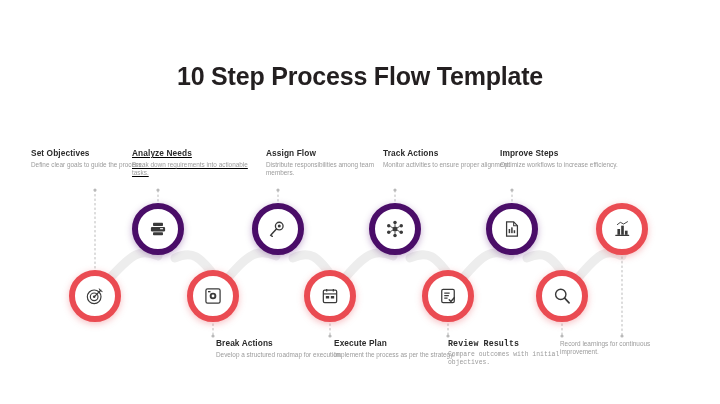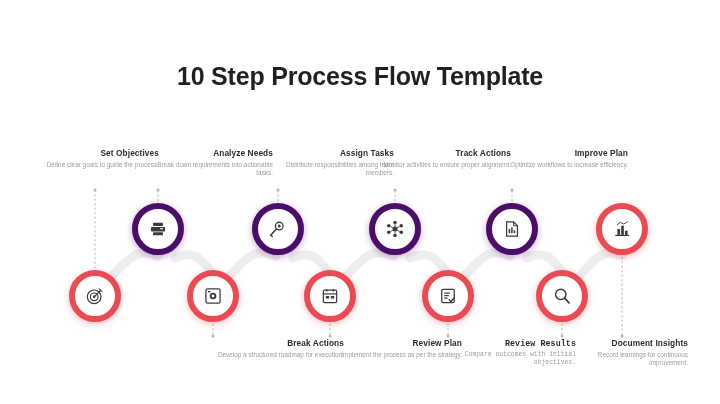--- a/index.html
+++ b/index.html
@@ -68,21 +68,21 @@
   }
   .node .glyph svg {
     width: 100%;
     height: 100%;
     display: block;
   }
   
   .label {
     position: absolute;
     width: 128px;
-    text-align: right;
+    text-align: left;
   }
   .label .ttl {
     font-size: 8.3px;
     font-weight: bold;
     color: #2b2b2b;
     letter-spacing: 0.1px;
     line-height: 11px;
     display: block;
   }
   .label .desc {
@@ -254,54 +254,53 @@
         <path d="M6 7 L10 4 L14 6 L19 3" stroke-width="1.1"></path>
       </svg>
     </span>
   </div>
 
   <div class="label" style="left:31px; top:108px;">
     <span class="ttl">Set Objectives</span>
     <span class="desc">Define clear goals to guide the process.</span>
   </div>
 
-  <div class="label" style="left:145px; top:108px;">
+  <div class="label" style="left:132px; top:108px;text-decoration:underline;">
     <span class="ttl">Analyze Needs</span>
     <span class="desc">Break down requirements into actionable tasks.</span>
   </div>
 
   <div class="label" style="left:266px; top:108px;">
-    <span class="ttl">Assign Tasks</span>
+    <span class="ttl">Assign Flow</span>
     <span class="desc">Distribute responsibilities among team members.</span>
   </div>
 
   <div class="label" style="left:383px; top:108px;">
     <span class="ttl">Track Actions</span>
     <span class="desc">Monitor activities to ensure proper alignment.</span>
   </div>
 
   <div class="label" style="left:500px; top:108px;">
-    <span class="ttl">Improve Plan</span>
+    <span class="ttl">Improve Steps</span>
     <span class="desc">Optimize workflows to increase efficiency.</span>
   </div>
 
 
   <div class="label" style="left:216px; top:298px;">
     <span class="ttl">Break Actions</span>
     <span class="desc">Develop a structured roadmap for execution.</span>
   </div>
 
   <div class="label" style="left:334px; top:298px;">
-    <span class="ttl">Review Plan</span>
+    <span class="ttl">Execute Plan</span>
     <span class="desc">Implement the process as per the strategy.</span>
   </div>
 
   <div class="label" style="left:448px; top:298px;font-family:Liberation Mono, monospace;">
     <span class="ttl">Review Results</span>
     <span class="desc">Compare outcomes with initial objectives.</span>
   </div>
 
   <div class="label" style="left:560px; top:298px;">
-    <span class="ttl">Document Insights</span>
     <span class="desc">Record learnings for continuous improvement.</span>
   </div>
 
 </div>
 
 </body></html>

